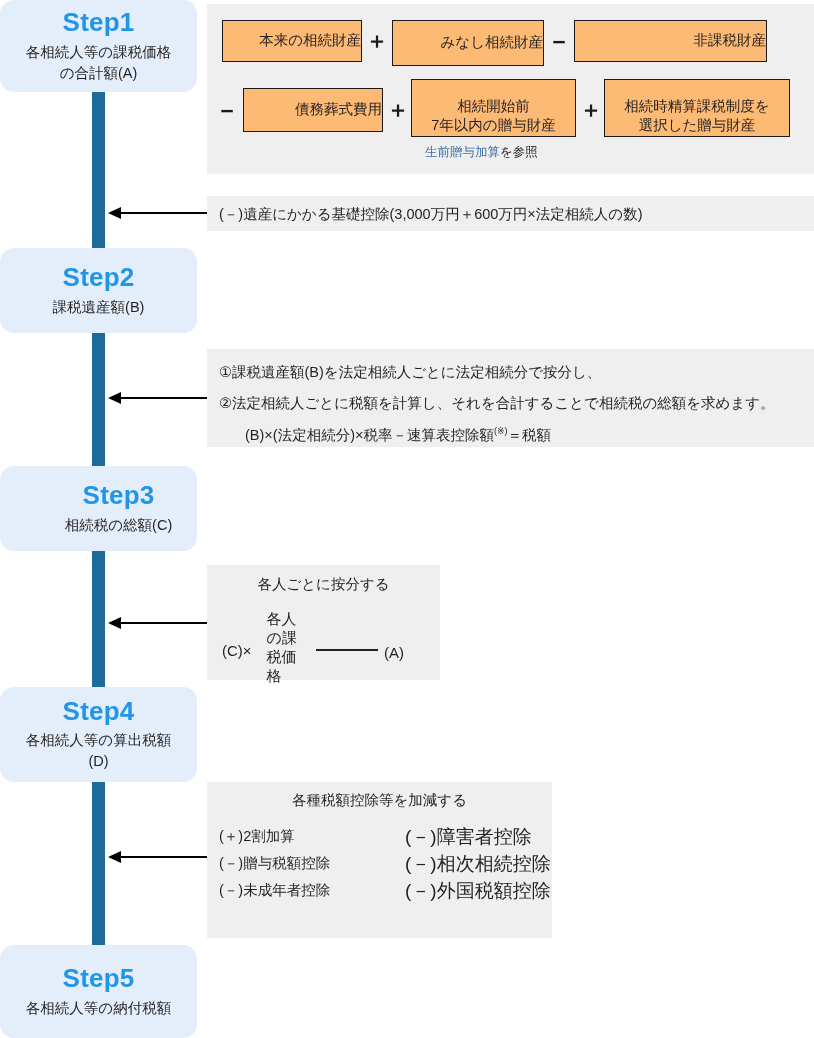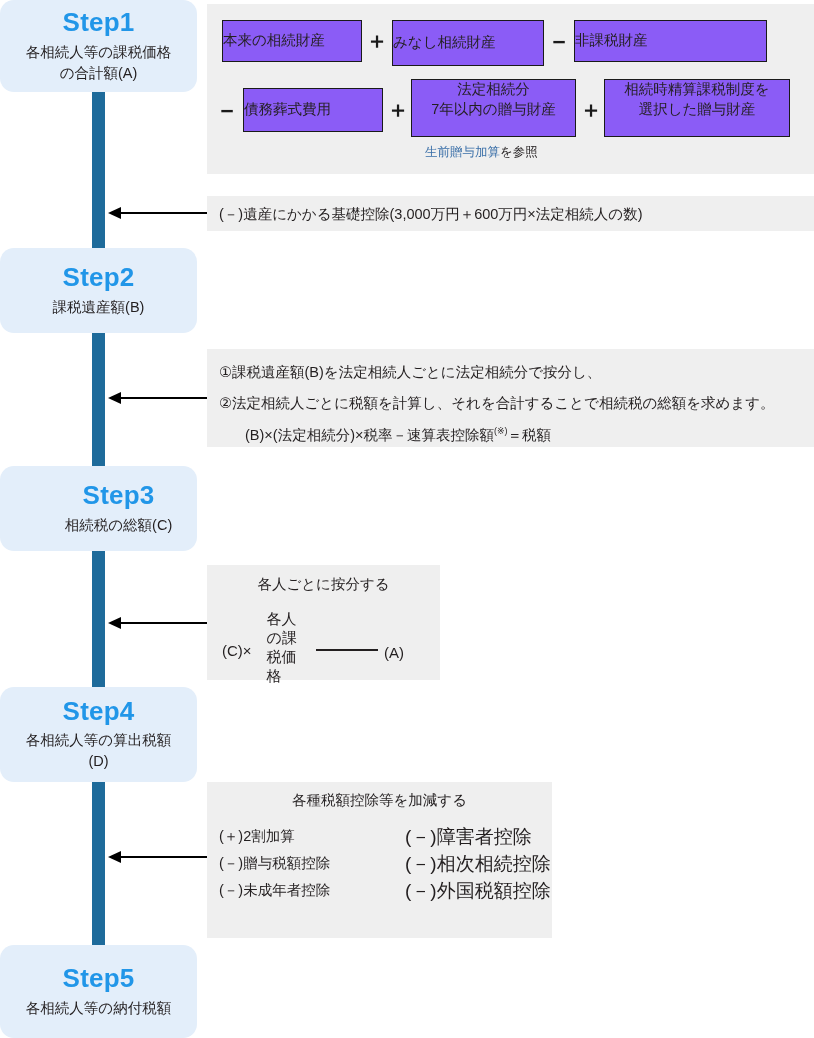--- a/index.html
+++ b/index.html
@@ -31,22 +31,22 @@
   }
   .step-sub{font-size:14.5px;line-height:1.45;color:#231f20;}
 
   
   .panel{
     position:absolute;background:#efefef;box-sizing:border-box;
   }
 
   
   .termbox{
-    position:absolute;border:1.6px solid #1a1a1a;background:#8b5cf6;
-    box-sizing:border-box;display:flex;align-items:center;justify-content:flex-start;
+    position:absolute;border:1.6px solid #1a1a1a;background:#fdba74;
+    box-sizing:border-box;display:flex;align-items:center;justify-content:flex-end;
     text-align:center;font-size:14.5px;line-height:1.35;color:#231f20;
   }
   .op{
     position:absolute;font-size:22px;font-weight:bold;color:#1a1a1a;
     display:flex;align-items:center;justify-content:center;
     line-height:1;
   }
   .op.minus{font-size:24px;}
 
   .note-link{
@@ -116,21 +116,21 @@
   <div class="op minus" style="left:213px;top:84px;width:28px;height:52px;">
     <span>－</span>
   </div>
   <div class="termbox" style="left:243px;top:88px;width:140px;height:44px;">
     <span>債務葬式費用</span>
   </div>
   <div class="op" style="left:385px;top:84px;width:26px;height:52px;">
     <span>＋</span>
   </div>
   <div class="termbox" style="left:411px;top:79px;width:165px;height:58px;flex-direction:column;">
-    <span>法定相続分</span>
+    <span>相続開始前</span>
     <span>7年以内の贈与財産</span>
   </div>
   <div class="op" style="left:578px;top:84px;width:26px;height:52px;">
     <span>＋</span>
   </div>
   <div class="termbox" style="left:604px;top:79px;width:186px;height:58px;flex-direction:column;">
     <span>相続時精算課税制度を</span>
     <span>選択した贈与財産</span>
   </div>
 

